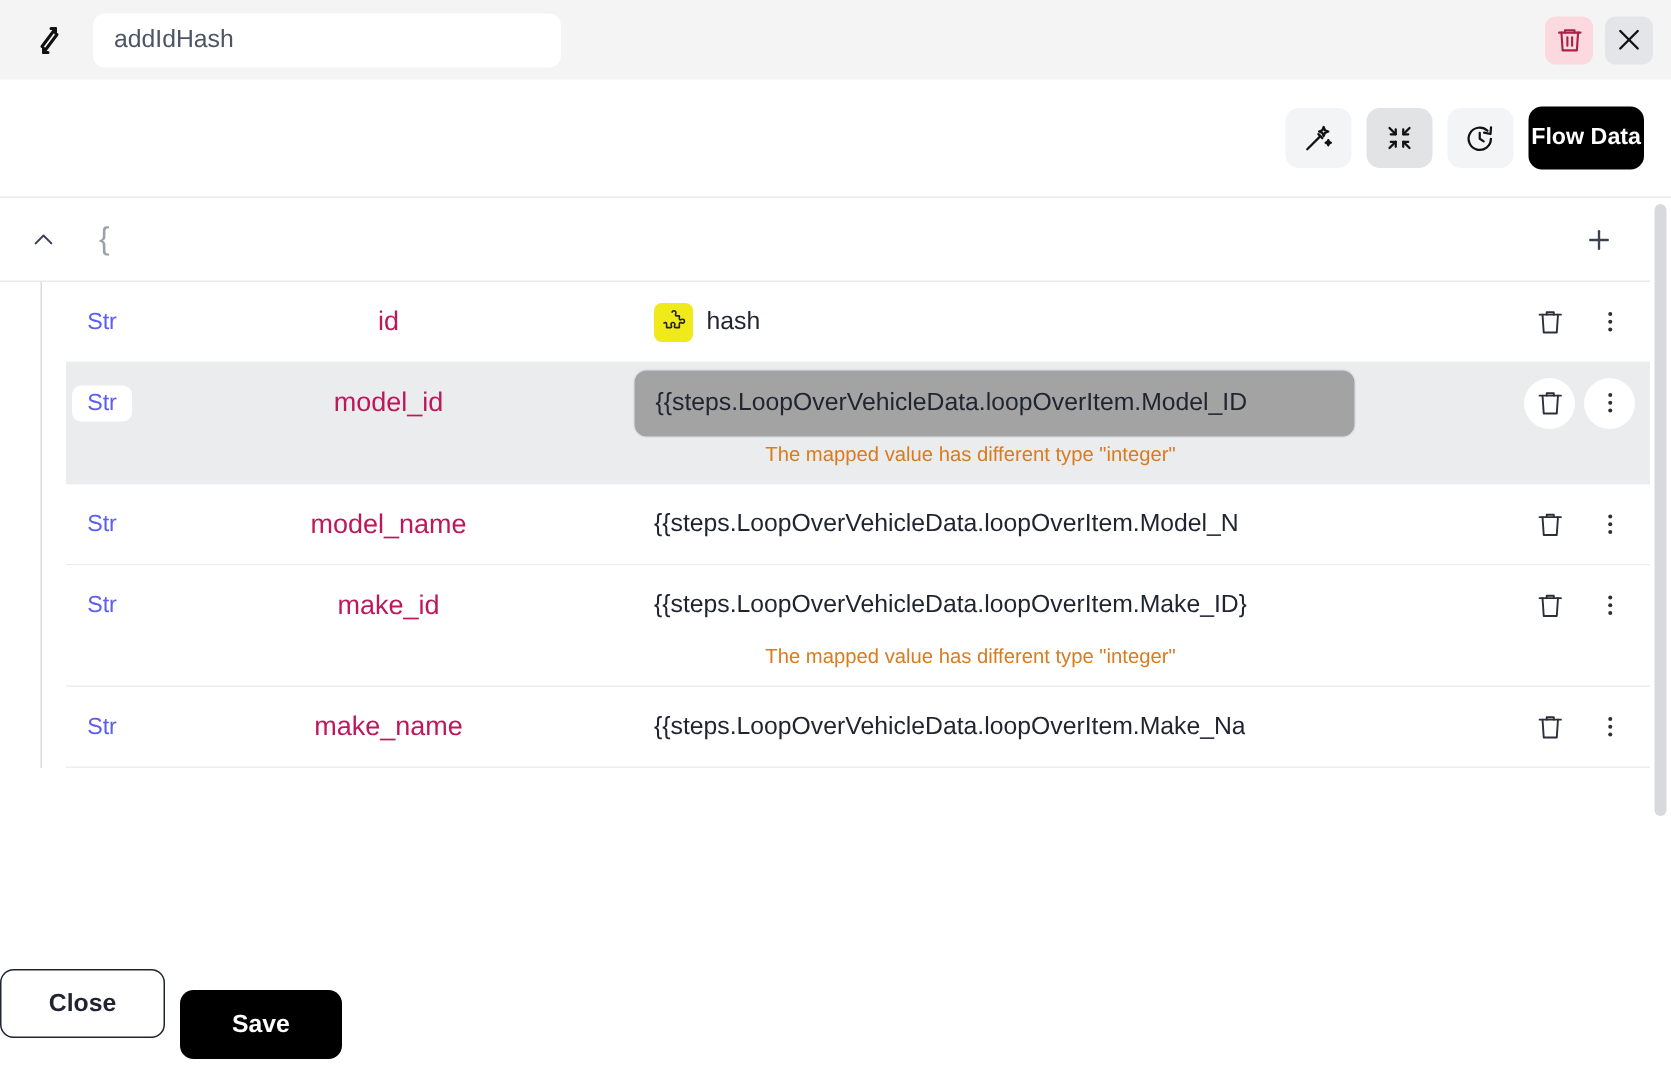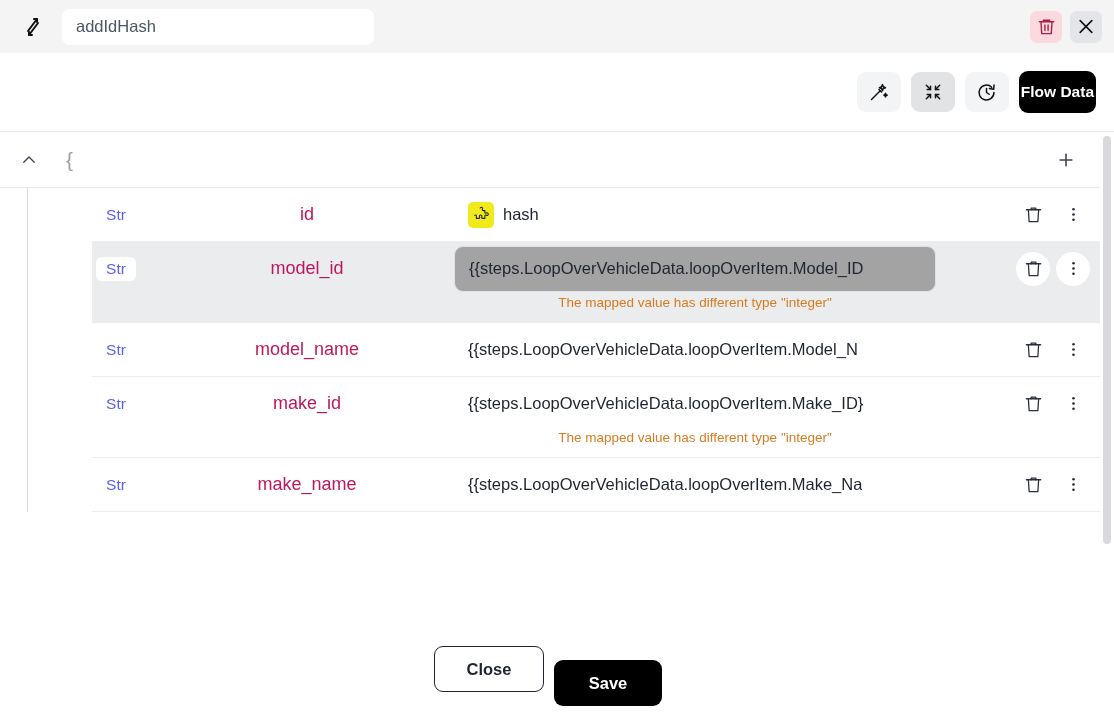--- a/index.html
+++ b/index.html
@@ -125,21 +125,21 @@
   }
   .plus-btn {
     position: absolute; right: 22px; top: 50%;
     transform: translateY(-50%);
     width: 24px; height: 24px;
     display: flex; align-items: center; justify-content: center;
     cursor: pointer; color: #3b4252;
   }
 
   
-  .rows-wrap { position: relative; padding-left: 48px; }
+  .rows-wrap { position: relative; }
   .indent-line {
     position: absolute;
     left: 27px; top: 0; bottom: 0;
     width: 1px;
     background: #d9dbdf;
   }
 
   
   .prow {
     position: relative;
@@ -169,21 +169,21 @@
     font-size: 18px;
     color: #be185d;
     flex: 0 0 auto;
     width: 300px;
     white-space: nowrap;
     overflow: hidden;
     text-align: center;
   }
   .val-cell {
     position: absolute;
-    left: 362px;
+    left: 378px;
     width: 482px;
     display: flex; align-items: center;
     overflow: hidden;
   }
   .val-text {
     font-size: 16.5px;
     color: #1f2430;
     white-space: nowrap;
     overflow: hidden;
     padding-left: 14px;
@@ -245,21 +245,21 @@
     position: absolute; left: 3px; width: 8px;
     top: 4px; height: 408px;
     background: #d7d9dc;
     border-radius: 4px;
     cursor: pointer;
   }
 
   
   .footer {
     height: 92px;
-    display: flex; align-items: center; justify-content: center;
+    display: flex; align-items: center; justify-content: flex-start;
     gap: 10px;
     padding: 0 18px 14px 0;
     flex: 0 0 auto;
     background: #ffffff;
   }
   .btn-close {
     width: 110px; height: 46px;
     background: #ffffff;
     color: #1f2430;
     border: 1.5px solid #1f2430;

